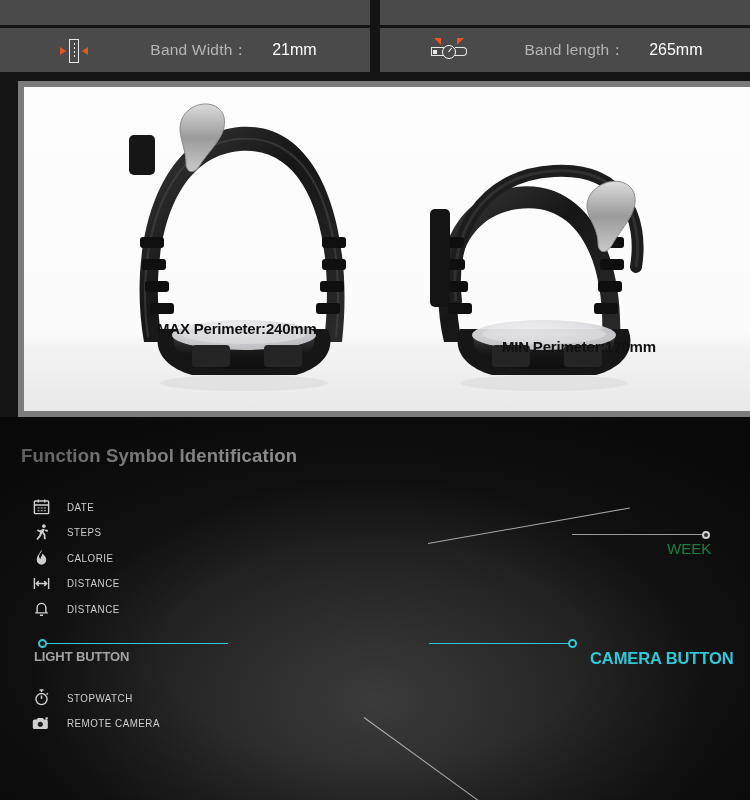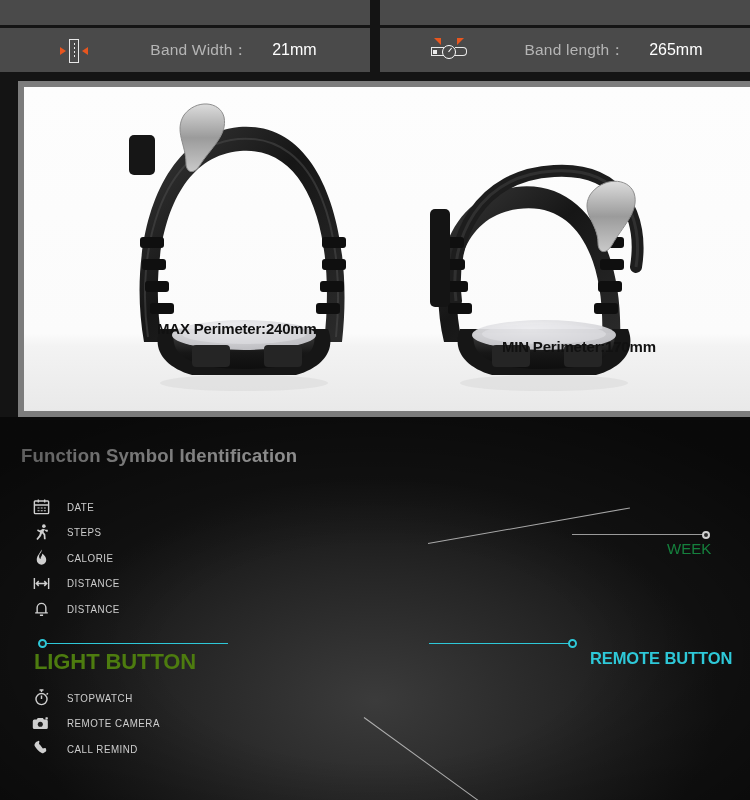--- a/index.html
+++ b/index.html
@@ -108,21 +108,21 @@
   .callout .cline { position:absolute; height:1.4px; }
   .callout .cdot {
     position:absolute; width:9px; height:9px; border-radius:50%;
     border:2px solid currentColor; background:#1b1b1b; top:-4px;
   }
   .callout .clabel { position:absolute; font-weight:700; white-space:nowrap; }
 
   .co-light { left:38px; top:643px; color:#2ec8d8; }
   .co-light .cline  { left:4px; top:0; width:186px; background:#2ec8d8; }
   .co-light .cdot   { left:0; }
-  .co-light .clabel { left:-4px; top:6px; font-size:22px; color:#4d7c0f; letter-spacing:-.1px; }
+  .co-light .clabel { left:-4px; top:6px; font-size:13px; color:#a3a3a3; letter-spacing:-.1px; }
 
   .co-start { left:559px; top:643px; color:#2ec8d8; }
   .co-start .cline  { left:-130px; top:0; width:140px; background:#2ec8d8; }
   .co-start .cdot   { left:9px; }
   .co-start .clabel { left:31px; top:6px; font-size:16.5px; color:#2ec8d8; letter-spacing:-.1px; }
 
   .co-week { left:700px; top:534px; color:#b8b8b8; }
   .co-week .cline  { left:-128px; top:0; width:134px; background:#9a9a9a; height:1.1px; }
   .co-week .cdot   { left:2px; border-color:#cfcfcf; background:#2a2a2a; width:8px; height:8px; top:-3.5px; }
   .co-week .clabel { left:-33px; top:6px; font-size:15px; color:#15803d; font-weight:400; }
@@ -331,41 +331,33 @@
       <span class="fn-ico">
         <svg width="19" height="19" viewBox="0 0 24 24" fill="currentColor">
           <path d="M3 7h3l1.2-2h6.6L15 7h3a2 2 0 0 1 2 2v8a2 2 0 0 1-2 2H3a2 2 0 0 1-2-2V9a2 2 0 0 1 2-2z"></path>
           <circle cx="10.5" cy="13" r="3.2" fill="#1e1e1e"></circle>
           <rect x="17" y="4" width="3" height="3" rx=".6"></rect>
         </svg>
       </span>
       <span class="fn-text">REMOTE CAMERA</span>
     </div>
 
-    <div class="fn-row">
-      <span class="fn-ico">
-        <svg width="19" height="19" viewBox="0 0 24 24" fill="currentColor">
-          <path d="M6.6 3c-.7 0-1.4.4-1.8 1L3.4 6.4c-.4.7-.4 1.6 0 2.3 2 3.7 5.2 6.9 8.9 8.9.7.4 1.6.4 2.3 0l2.4-1.4c.6-.4 1-1.1 1-1.8l-.3-2.1c-.1-.6-.7-1-1.3-.9l-2.7.5-1-1.3-2.6-3.4-1.3-1 .5-2.7c.1-.6-.3-1.2-.9-1.3z"></path>
-        </svg>
-      </span>
-      <span class="fn-text">CALL REMIND</span>
-    </div>
 
   </div>
 </div>
 
 <div class="callout co-light">
   <div class="cline"></div>
   <div class="cdot"></div>
   <div class="clabel">LIGHT BUTTON</div>
 </div>
 
 <div class="callout co-start">
   <div class="cline"></div>
   <div class="cdot"></div>
-  <div class="clabel">REMOTE BUTTON</div>
+  <div class="clabel">CAMERA BUTTON</div>
 </div>
 
 <div class="callout co-week">
   <div class="cline"></div>
   <div class="cdot"></div>
   <div class="clabel">WEEK</div>
 </div>
 
 </body></html>

